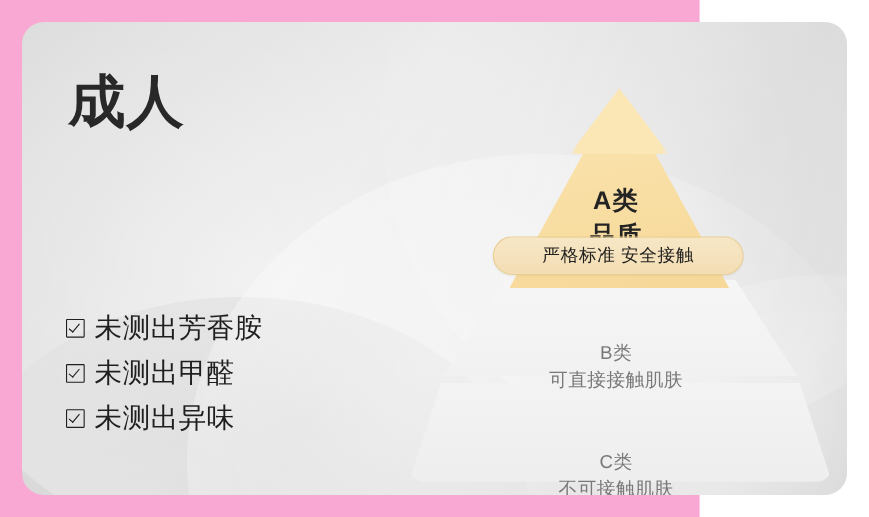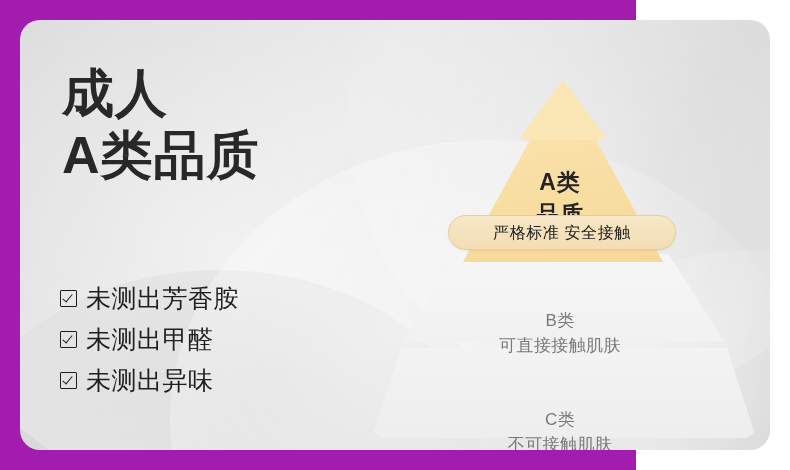--- a/index.html
+++ b/index.html
@@ -11,21 +11,21 @@
     height: 470px;
     background: #ffffff;
     font-family: "Liberation Sans", "DejaVu Sans", sans-serif;
     overflow: hidden;
   }
 
   #stage {
     position: relative;
     width: 636px;
     height: 470px;
-    background: #a21caf;
+    background: #f9a8d4;
   }
 
   
   .card {
     position: absolute;
     left: 20px;
     top: 20px;
     width: 750px;
     height: 430px;
     border-radius: 20px;
@@ -264,21 +264,20 @@
   <div class="card">
 
     <div class="swirl swirl-a"></div>
     <div class="swirl swirl-c"></div>
     <div class="swirl swirl-d"></div>
     <div class="swirl swirl-b"></div>
     <div class="swirl swirl-e"></div>
 
     <div class="headline">
       <span class="line">成人</span>
-      <span class="line">A类品质</span>
     </div>
 
     <div class="checklist">
 
 
       <div class="check-row">
         <span class="check-box"></span>
         <span class="check-label">未测出芳香胺</span>
       </div>
 

